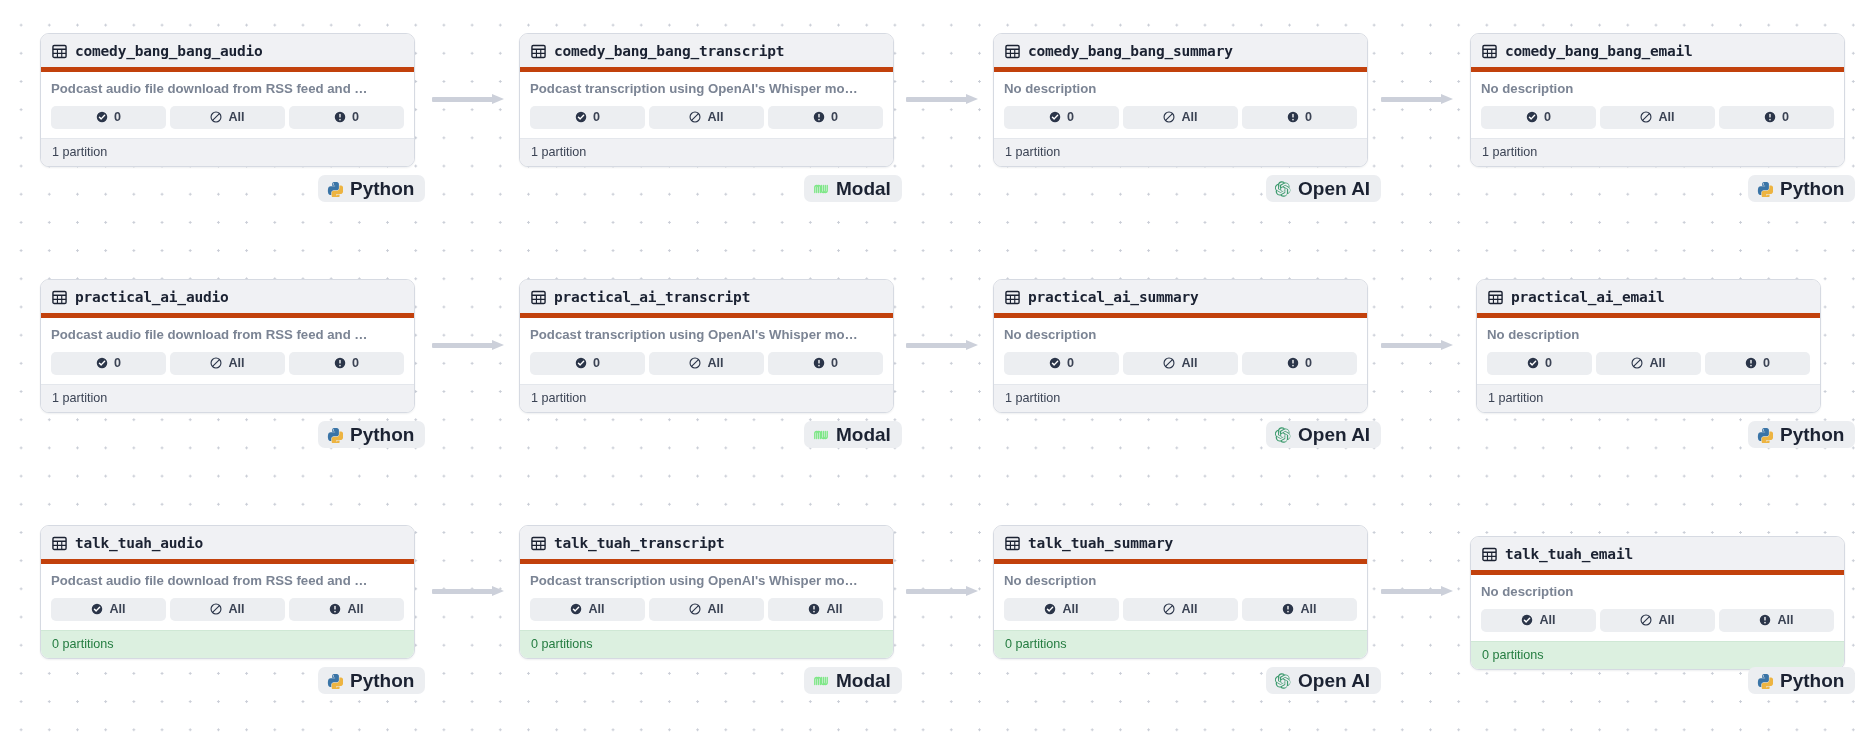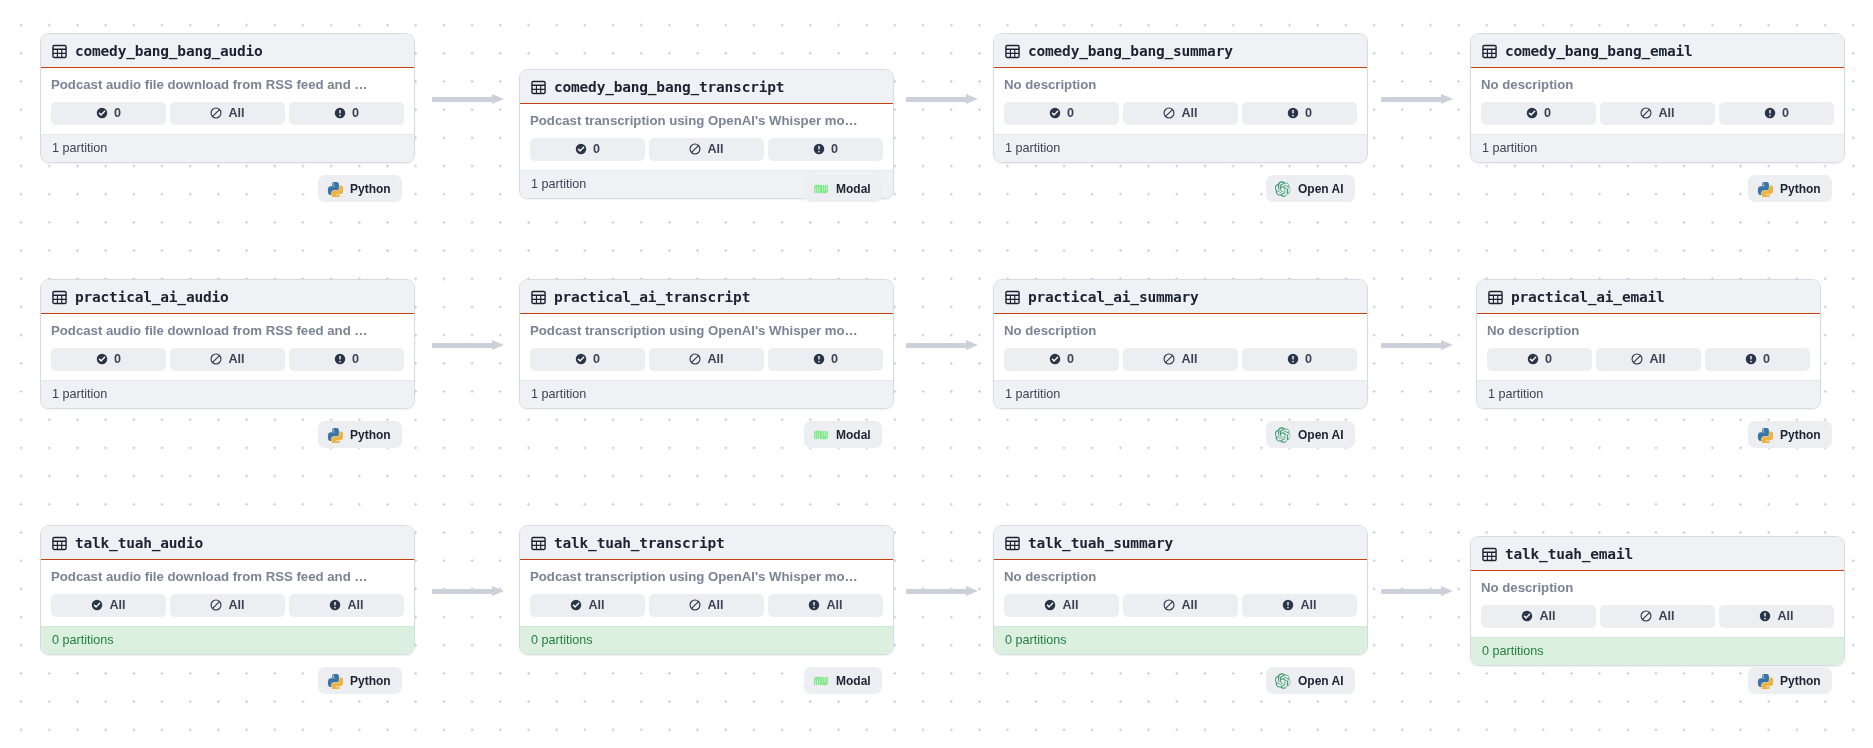--- a/index.html
+++ b/index.html
@@ -59,21 +59,21 @@
     box-shadow: 0 1px 2px rgba(20,25,40,0.07);
     overflow: hidden;
   }
 
   .card-header {
     display: flex;
     align-items: center;
     gap: 8px;
     padding: 9px 11px 8px 11px;
     background: #f0f1f4;
-    border-bottom: 1px solid #c2410c;
+    border-bottom: 5px solid #c2410c;
   }
 
   .table-icon { width: 15px; height: 15px; flex: 0 0 15px; display: block; }
 
   .card-title {
     font-family: "DejaVu Sans Mono", "Liberation Mono", monospace;
     font-size: 14.5px;
     font-weight: 700;
     color: #1b2232;
     letter-spacing: -0.2px;
@@ -124,21 +124,21 @@
   
   .platform-tag {
     position: absolute;
     display: flex;
     align-items: center;
     gap: 7px;
     height: 27px;
     padding: 0 11px 0 9px;
     background: #eceef1;
     border-radius: 7px;
-    font-size: 12px;
+    font-size: 19px;
     font-weight: 700;
     color: #1b2232;
     white-space: nowrap;
   }
   .platform-tag svg { width: 16px; height: 16px; display: block; flex: 0 0 16px; }
 </style>
 </head>
 <body>
 
 <div id="canvas">
@@ -192,21 +192,21 @@
     </div>
     <div class="platform-tag" style="top: 175px; left: 318px;">
       <span style="display: flex;">
         <svg viewBox="0 0 16 16">
           <path d="M7.9 1.1c-1.6 0-2.9.5-2.9 2v1.6h3.1v0.5H3.6c-1.2 0-2.2 0.8-2.5 2.2-0.3 1.6-0.3 2.6 0 4.3 0.3 1.3 0.9 2.2 2.1 2.2h1.1v-2c0-1.4 1.2-2.6 2.6-2.6h3c1.1 0 2-0.9 2-2V3.1c0-1.1-0.9-1.9-2-2-0.5 0-1-0.1-1.5-0.1h-0.5zM6.3 2.3c0.4 0 0.7 0.3 0.7 0.7s-0.3 0.7-0.7 0.7-0.7-0.3-0.7-0.7 0.3-0.7 0.7-0.7z" fill="#3a74a6"></path>
           <path d="M12.4 5.2v1.9c0 1.5-1.3 2.7-2.7 2.7h-3c-1.1 0-2 0.9-2 2v3.1c0 1.1 1 1.7 2 2 1.3 0.4 2.5 0.4 3.9 0 1-0.3 2-0.9 2-2v-1.5h-3.1v-0.5h4.6c1.2 0 1.6-0.8 2-2.1 0.4-1.3 0.4-2.6 0-4.3-0.3-1.2-0.8-2.1-2-2.1h-1.7zM9.7 13c0.4 0 0.7 0.3 0.7 0.7s-0.3 0.7-0.7 0.7-0.7-0.3-0.7-0.7 0.3-0.7 0.7-0.7z" fill="#edb441"></path>
         </svg>
       </span>
       <span>Python</span>
     </div>
-    <div class="asset-card" style="left: 519px; top: 33px; width: 375px; min-height: 127px; margin-top: 36px;">
+    <div class="asset-card" style="left: 519px; top: 33px; width: 375px; min-height: 127px;">
       <div class="card-header">
         <span style="display: flex;">
           <svg class="table-icon" viewBox="0 0 16 16">
             <rect x="1" y="1.6" width="14" height="12.8" rx="1.4" fill="none" stroke="#1b2232" stroke-width="1.5"></rect>
             <line x1="1" y1="5.6" x2="15" y2="5.6" stroke="#1b2232" stroke-width="1.4"></line>
             <line x1="1" y1="10" x2="15" y2="10" stroke="#1b2232" stroke-width="1.2"></line>
             <line x1="5.8" y1="5.6" x2="5.8" y2="14.4" stroke="#1b2232" stroke-width="1.2"></line>
             <line x1="10.4" y1="5.6" x2="10.4" y2="14.4" stroke="#1b2232" stroke-width="1.2"></line>
           </svg>
         </span>

